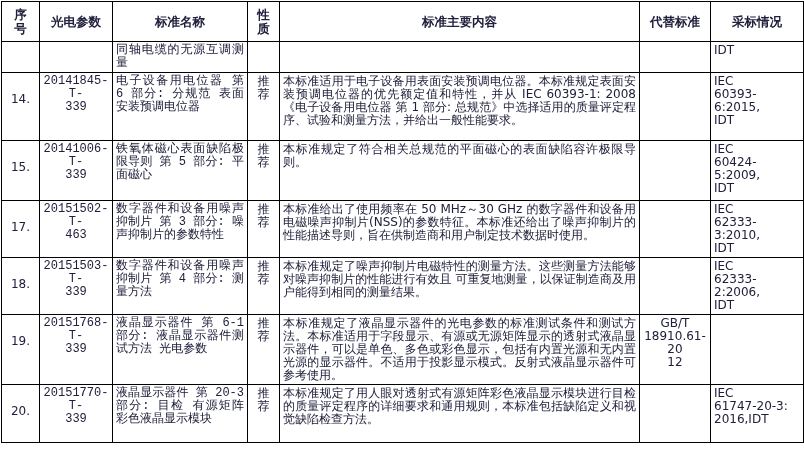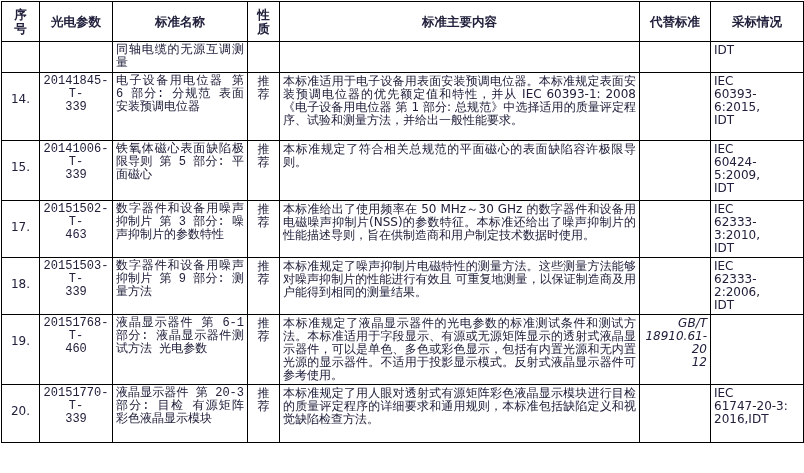--- a/index.html
+++ b/index.html
@@ -34,21 +34,21 @@
     vertical-align: middle;
     font-size: 12.5px;
     line-height: 14px;
     padding: 1px 2px;
   }
   td.c-seq { text-align: center; padding-top: 20px; }
   td.c-plan { text-align: center; font-family: Liberation Mono, monospace; }
   td.c-name { text-align: justify; font-family: Liberation Mono, monospace; }
   td.c-nature { text-align: center; }
   td.c-content { text-align: justify; }
-  td.c-replaces { text-align: right; font-style: italic; }
+  td.c-replaces { text-align: center; }
   td.c-adoption { text-align: left; }
   tr.h-head { height: 40px; }
   tr.h-r0 { height: 28px; }
   tr.h-r1 { height: 68px; }
   tr.h-r2 { height: 60px; }
   tr.h-r3 { height: 45px; }
   tr.h-r4 { height: 55px; }
   tr.h-r5 { height: 52px; }
   tr.h-r6 { height: 67px; }
   tr.h-r7 { height: 58px; }
@@ -125,33 +125,33 @@
       <td class="c-content">本标准给出了使用频率在 50 MHz～30 GHz 的数字器件和设备用电磁噪声抑制片(NSS)的参数特征。本标准还给出了噪声抑制片的性能描述导则，旨在供制造商和用户制定技术数据时使用。</td>
       <td class="c-replaces"></td>
       <td class="c-adoption">IEC
 62333-3:2010,
 IDT</td>
     </tr>
     <tr class="h-r5">
       <td class="c-seq">18.</td>
       <td class="c-plan">20151503-T-
 339</td>
-      <td class="c-name">数字器件和设备用噪声抑制片 第 9 部分: 测量方法</td>
+      <td class="c-name">数字器件和设备用噪声抑制片 第 4 部分: 测量方法</td>
       <td class="c-nature">推
 荐</td>
       <td class="c-content">本标准规定了噪声抑制片电磁特性的测量方法。这些测量方法能够对噪声抑制片的性能进行有效且 可重复地测量，以保证制造商及用户能得到相同的测量结果。</td>
       <td class="c-replaces"></td>
       <td class="c-adoption">IEC
 62333-2:2006,
 IDT</td>
     </tr>
     <tr class="h-r6">
       <td class="c-seq">19.</td>
       <td class="c-plan">20151768-T-
-460</td>
+339</td>
       <td class="c-name">液晶显示器件 第 6-1 部分: 液晶显示器件测试方法 光电参数</td>
       <td class="c-nature">推
 荐</td>
       <td class="c-content">本标准规定了液晶显示器件的光电参数的标准测试条件和测试方法。本标准适用于字段显示、有源或无源矩阵显示的透射式液晶显示器件，可以是单色、多色或彩色显示，包括有内置光源和无内置光源的显示器件。不适用于投影显示模式。反射式液晶显示器件可参考使用。</td>
       <td class="c-replaces">GB/T
 18910.61-20
 12</td>
       <td class="c-adoption"></td>
     </tr>
     <tr class="h-r7">

